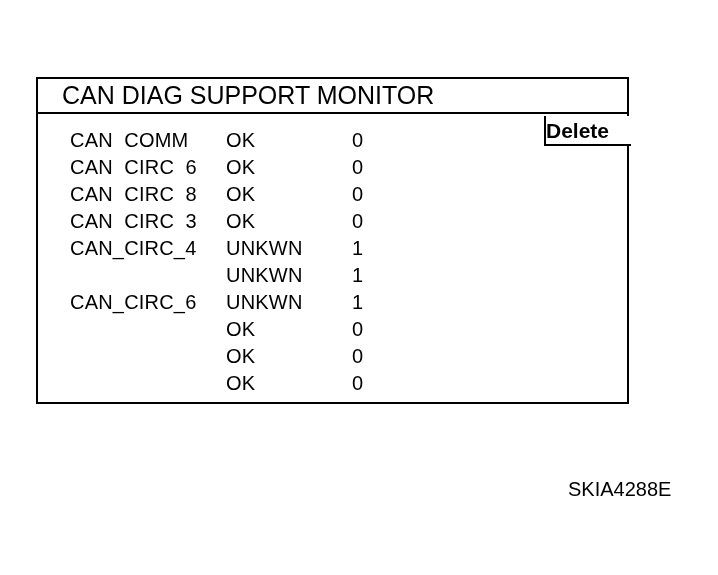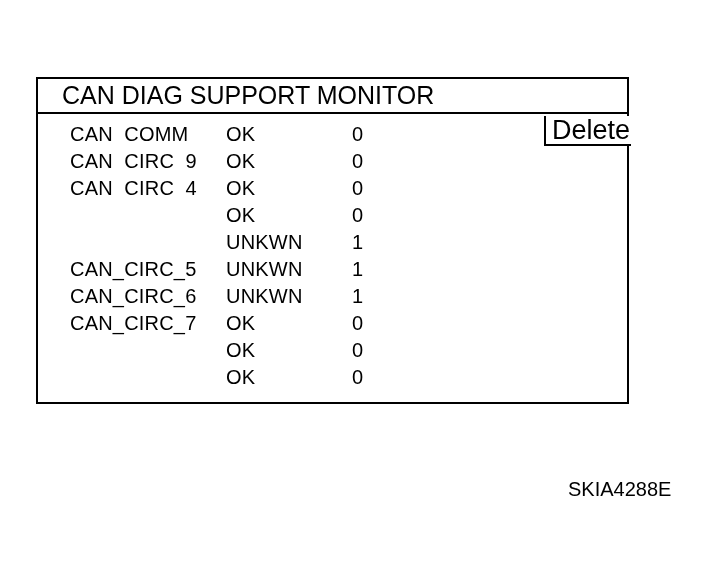--- a/index.html
+++ b/index.html
@@ -59,35 +59,35 @@
     height: 30px;           
     border-left: 2px solid #000000;
     border-bottom: 2px solid #000000;
     box-sizing: border-box;
     background: #ffffff;
     display: flex;
     align-items: center;
     cursor: pointer;
   }
   #delete-button-label {
-    padding-left: 6px;
-    font-size: 27px;
+    font-size: 21px;
     font-stretch: condensed;
     line-height: 1;
     white-space: nowrap;
+    font-weight: bold;
   }
 
   
   #monitor-rows {
     position: absolute;
     left: 0;
     top: 35px;
     right: 0;
     bottom: 0;
-    padding-top: 7px;
+    padding-top: 13px;
     box-sizing: border-box;
   }
   .monitor-row {
     position: relative;
     height: 27px;
     line-height: 27px;
     white-space: nowrap;
   }
   .cell {
     position: absolute;
@@ -127,55 +127,55 @@
 
   <div id="monitor-rows">
 
     <div class="monitor-row">
       <span class="cell cell-name">CAN  COMM</span>
       <span class="cell cell-status">OK</span>
       <span class="cell cell-count">0</span>
     </div>
 
     <div class="monitor-row">
-      <span class="cell cell-name">CAN  CIRC  9</span>
+      <span class="cell cell-name">CAN  CIRC  6</span>
       <span class="cell cell-status">OK</span>
       <span class="cell cell-count">0</span>
     </div>
 
     <div class="monitor-row">
-      <span class="cell cell-name">CAN  CIRC  4</span>
+      <span class="cell cell-name">CAN  CIRC  8</span>
       <span class="cell cell-status">OK</span>
       <span class="cell cell-count">0</span>
     </div>
 
     <div class="monitor-row">
+      <span class="cell cell-name">CAN  CIRC  3</span>
       <span class="cell cell-status">OK</span>
       <span class="cell cell-count">0</span>
     </div>
 
     <div class="monitor-row">
+      <span class="cell cell-name">CAN_CIRC_4</span>
       <span class="cell cell-status">UNKWN</span>
       <span class="cell cell-count">1</span>
     </div>
 
     <div class="monitor-row">
-      <span class="cell cell-name">CAN_CIRC_5</span>
       <span class="cell cell-status">UNKWN</span>
       <span class="cell cell-count">1</span>
     </div>
 
     <div class="monitor-row">
       <span class="cell cell-name">CAN_CIRC_6</span>
       <span class="cell cell-status">UNKWN</span>
       <span class="cell cell-count">1</span>
     </div>
 
     <div class="monitor-row">
-      <span class="cell cell-name">CAN_CIRC_7</span>
       <span class="cell cell-status">OK</span>
       <span class="cell cell-count">0</span>
     </div>
 
     <div class="monitor-row">
       <span class="cell cell-status">OK</span>
       <span class="cell cell-count">0</span>
     </div>
 
     <div class="monitor-row">

